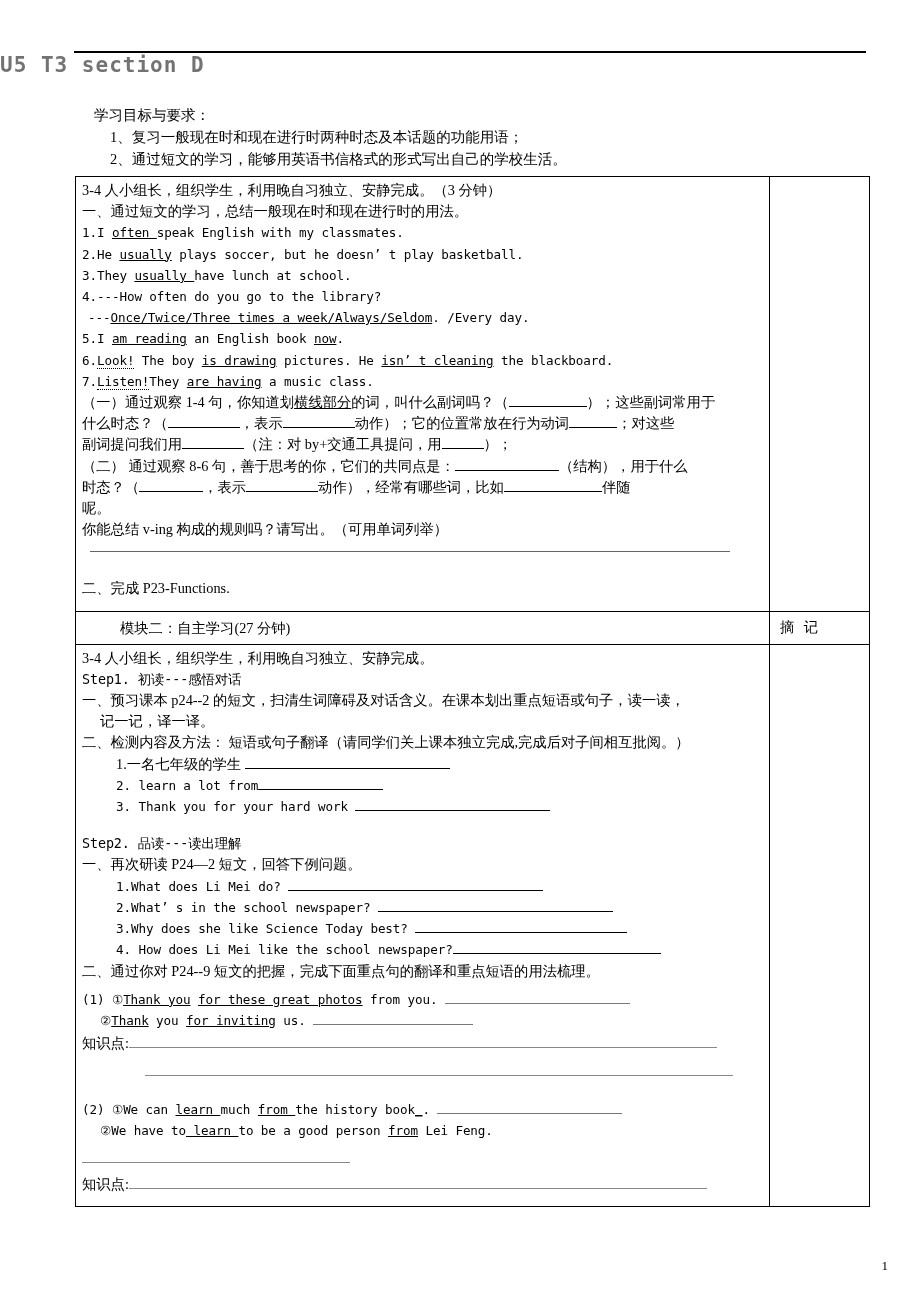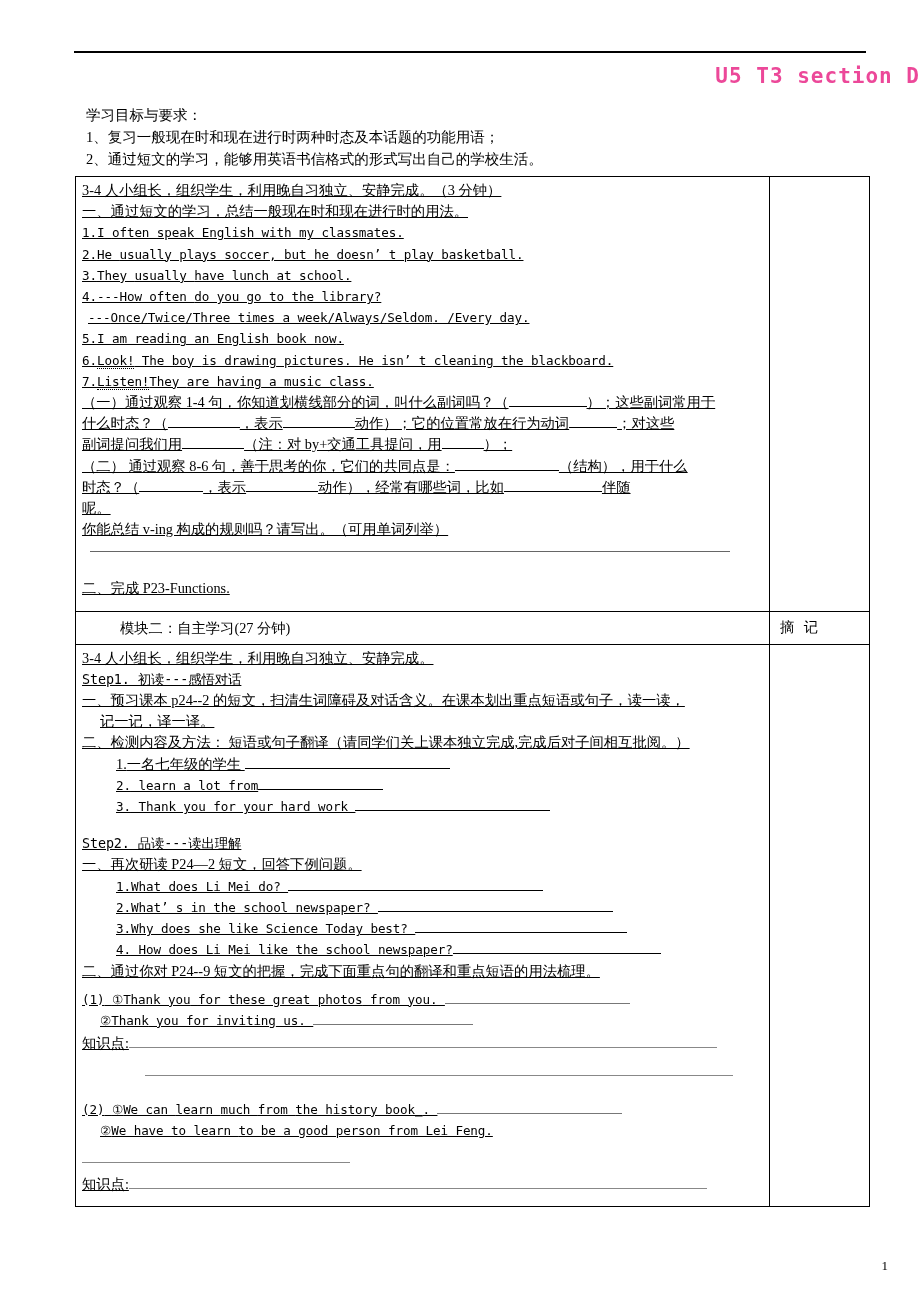--- a/index.html
+++ b/index.html
@@ -27,40 +27,40 @@
     left: 74px;
     top: 51px;
     width: 792px;
     height: 0;
     border-top: 2px solid #000;
   }
   
   .doc-title {
     position: absolute;
     left: 0;
-    top: 64px;
+    top: 53px;
     width: 920px;
-    text-align: right;
-    color: #ec4899;
+    text-align: left;
+    color: #737373;
     font-family: "DejaVu Sans Mono", "Liberation Mono", monospace;
     font-weight: bold;
     font-size: 21px;
     letter-spacing: 1px;
   }
   
   .objectives {
     position: absolute;
     left: 86px;
     top: 104px;
     width: 790px;
     font-size: 14.5px;
     line-height: 22px;
   }
-  .objectives .obj-head { margin-left: 0px; }
-  .objectives .obj-item { }
+  .objectives .obj-head { margin-left: 8px; }
+  .objectives .obj-item { margin-left: 24px; }
 
   
   table.main {
     position: absolute;
     left: 75px;
     top: 176px;
     width: 792px;
     border-collapse: collapse;
     table-layout: fixed;
   }
@@ -80,21 +80,20 @@
   }
   .zhaiji {
     font-size: 14.5px;
     padding: 6px 0 6px 10px;
     letter-spacing: 3px;
   }
   .cellbody {
     padding: 3px 6px 4px 6px;
     font-size: 14.3px;
     line-height: 21.2px;
-    text-decoration: underline;
   }
   .en {
     font-family: "DejaVu Sans Mono", "Liberation Mono", monospace;
     font-size: 12.6px;
     letter-spacing: -0.1px;
   }
   .cn {
     font-family: "Liberation Serif", "DejaVu Serif", serif;
     font-size: 14.3px;
   }

